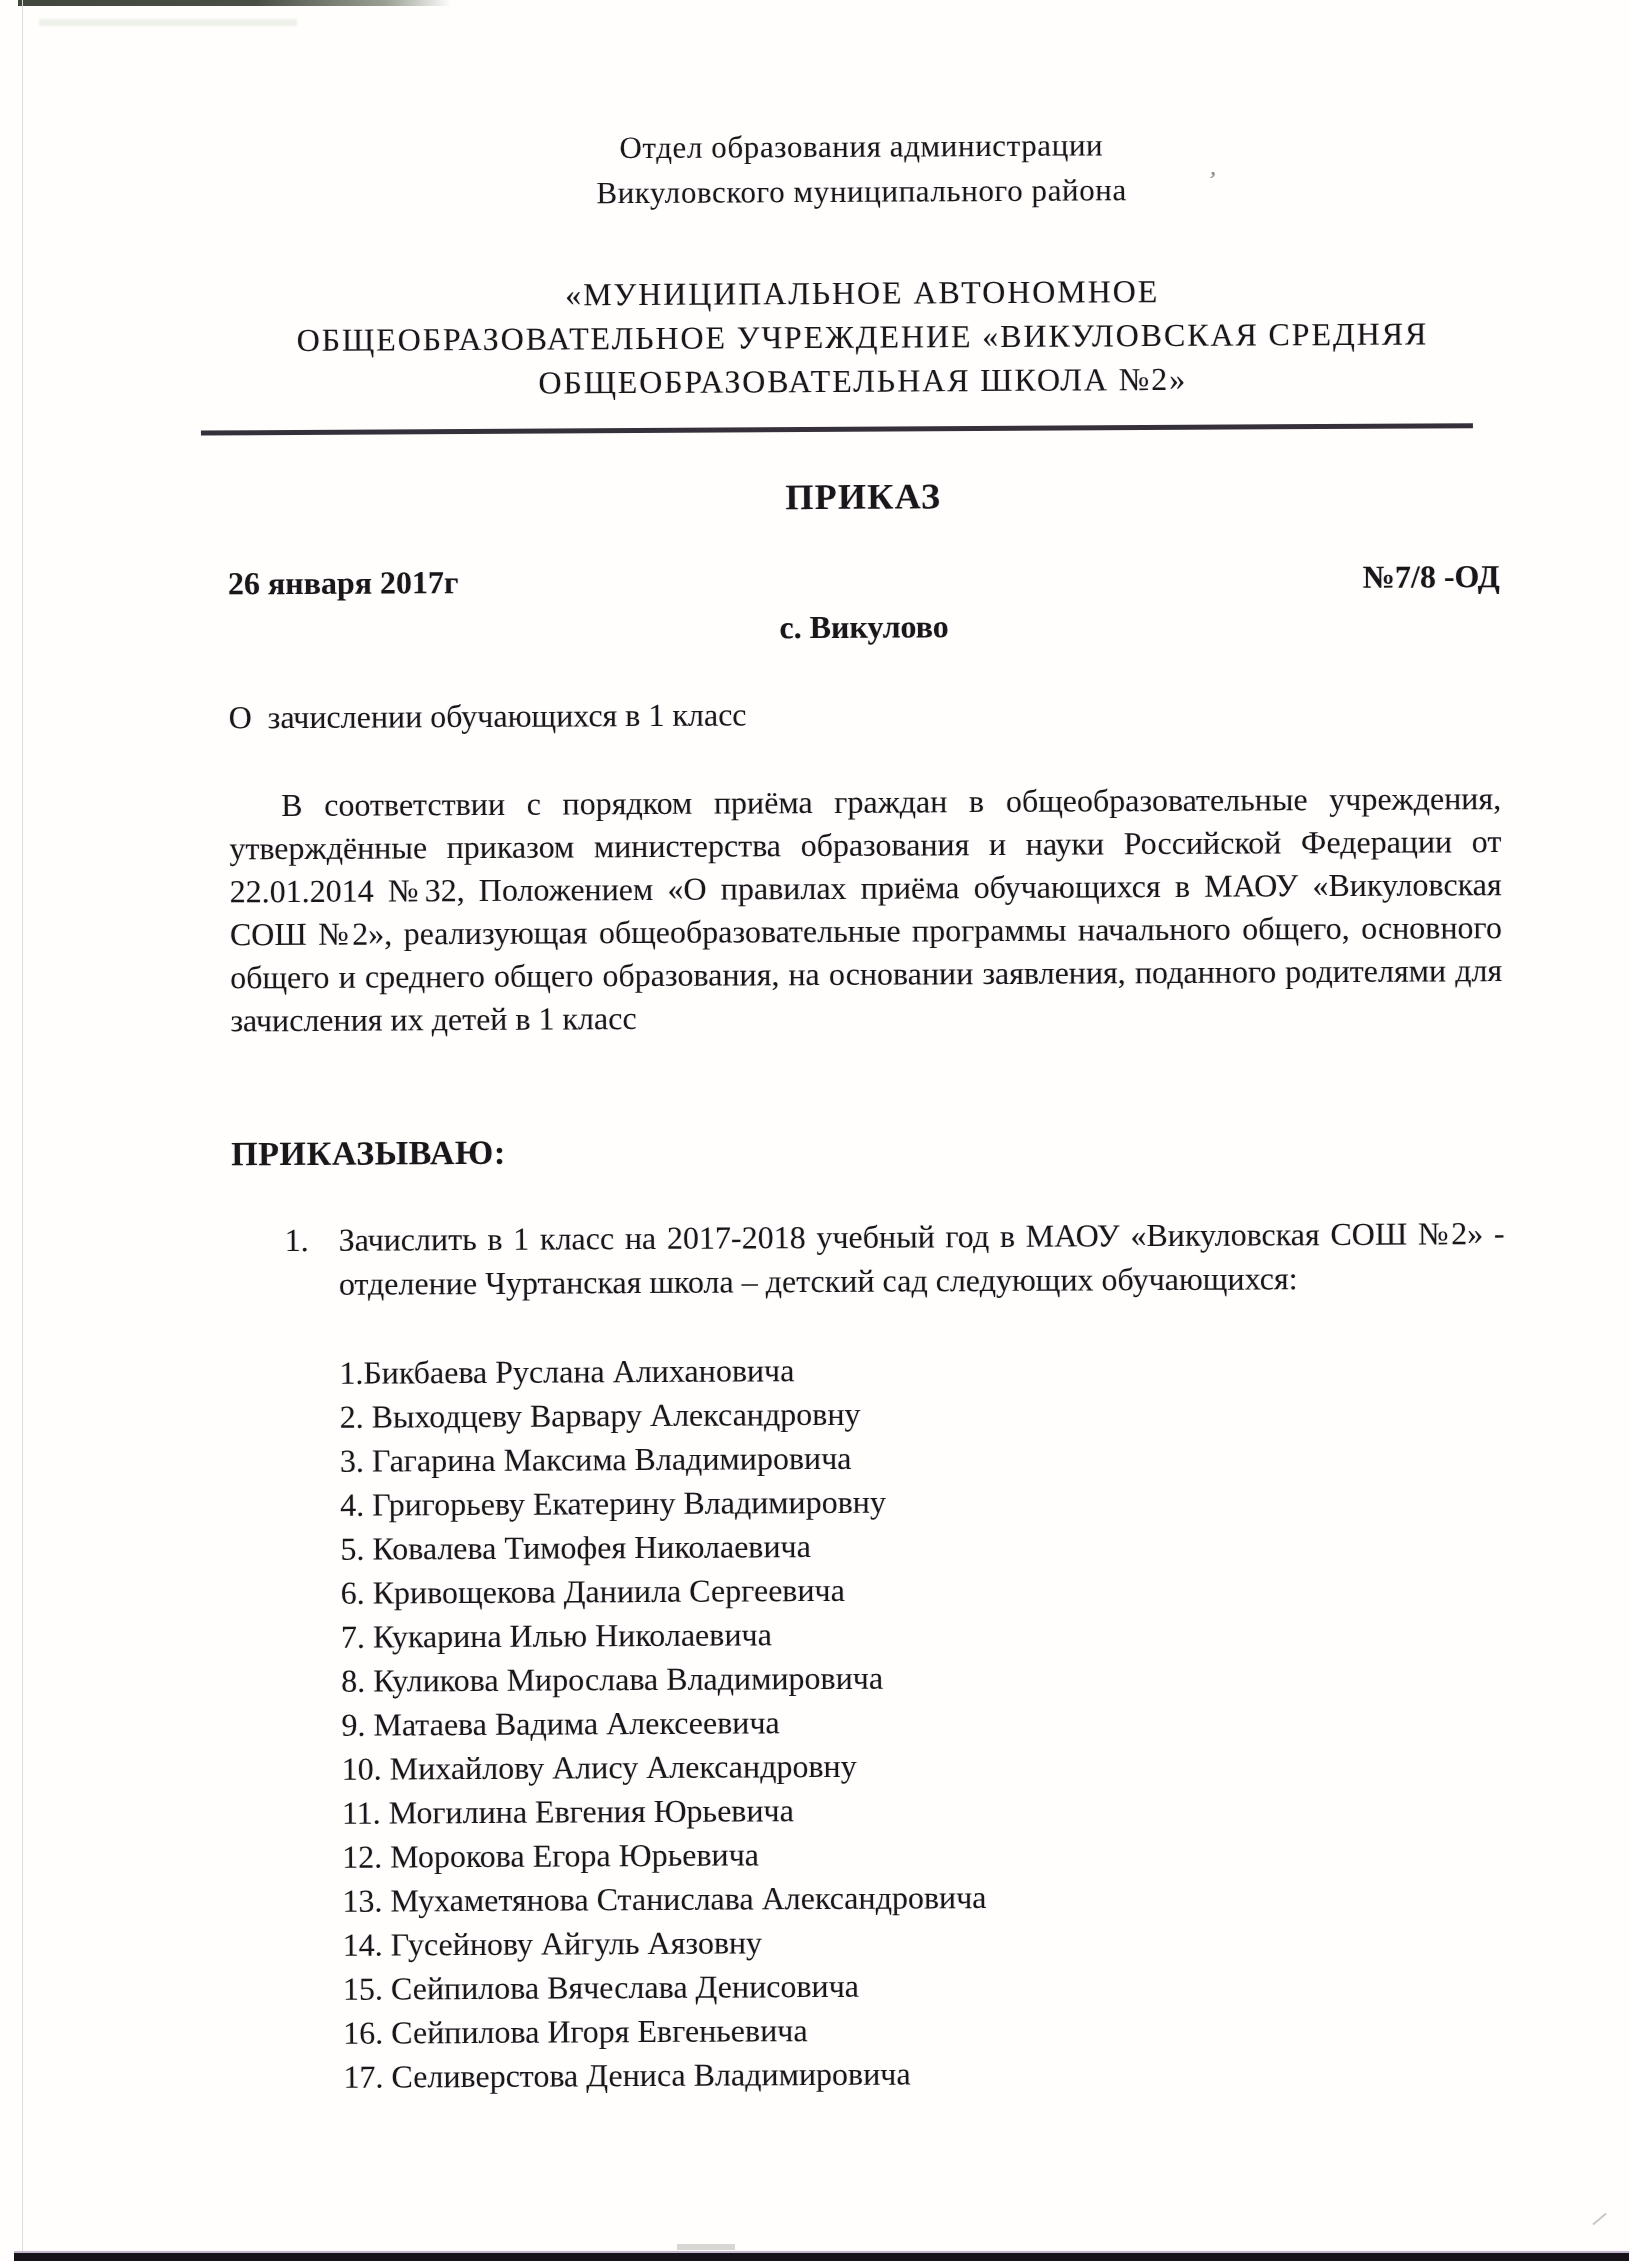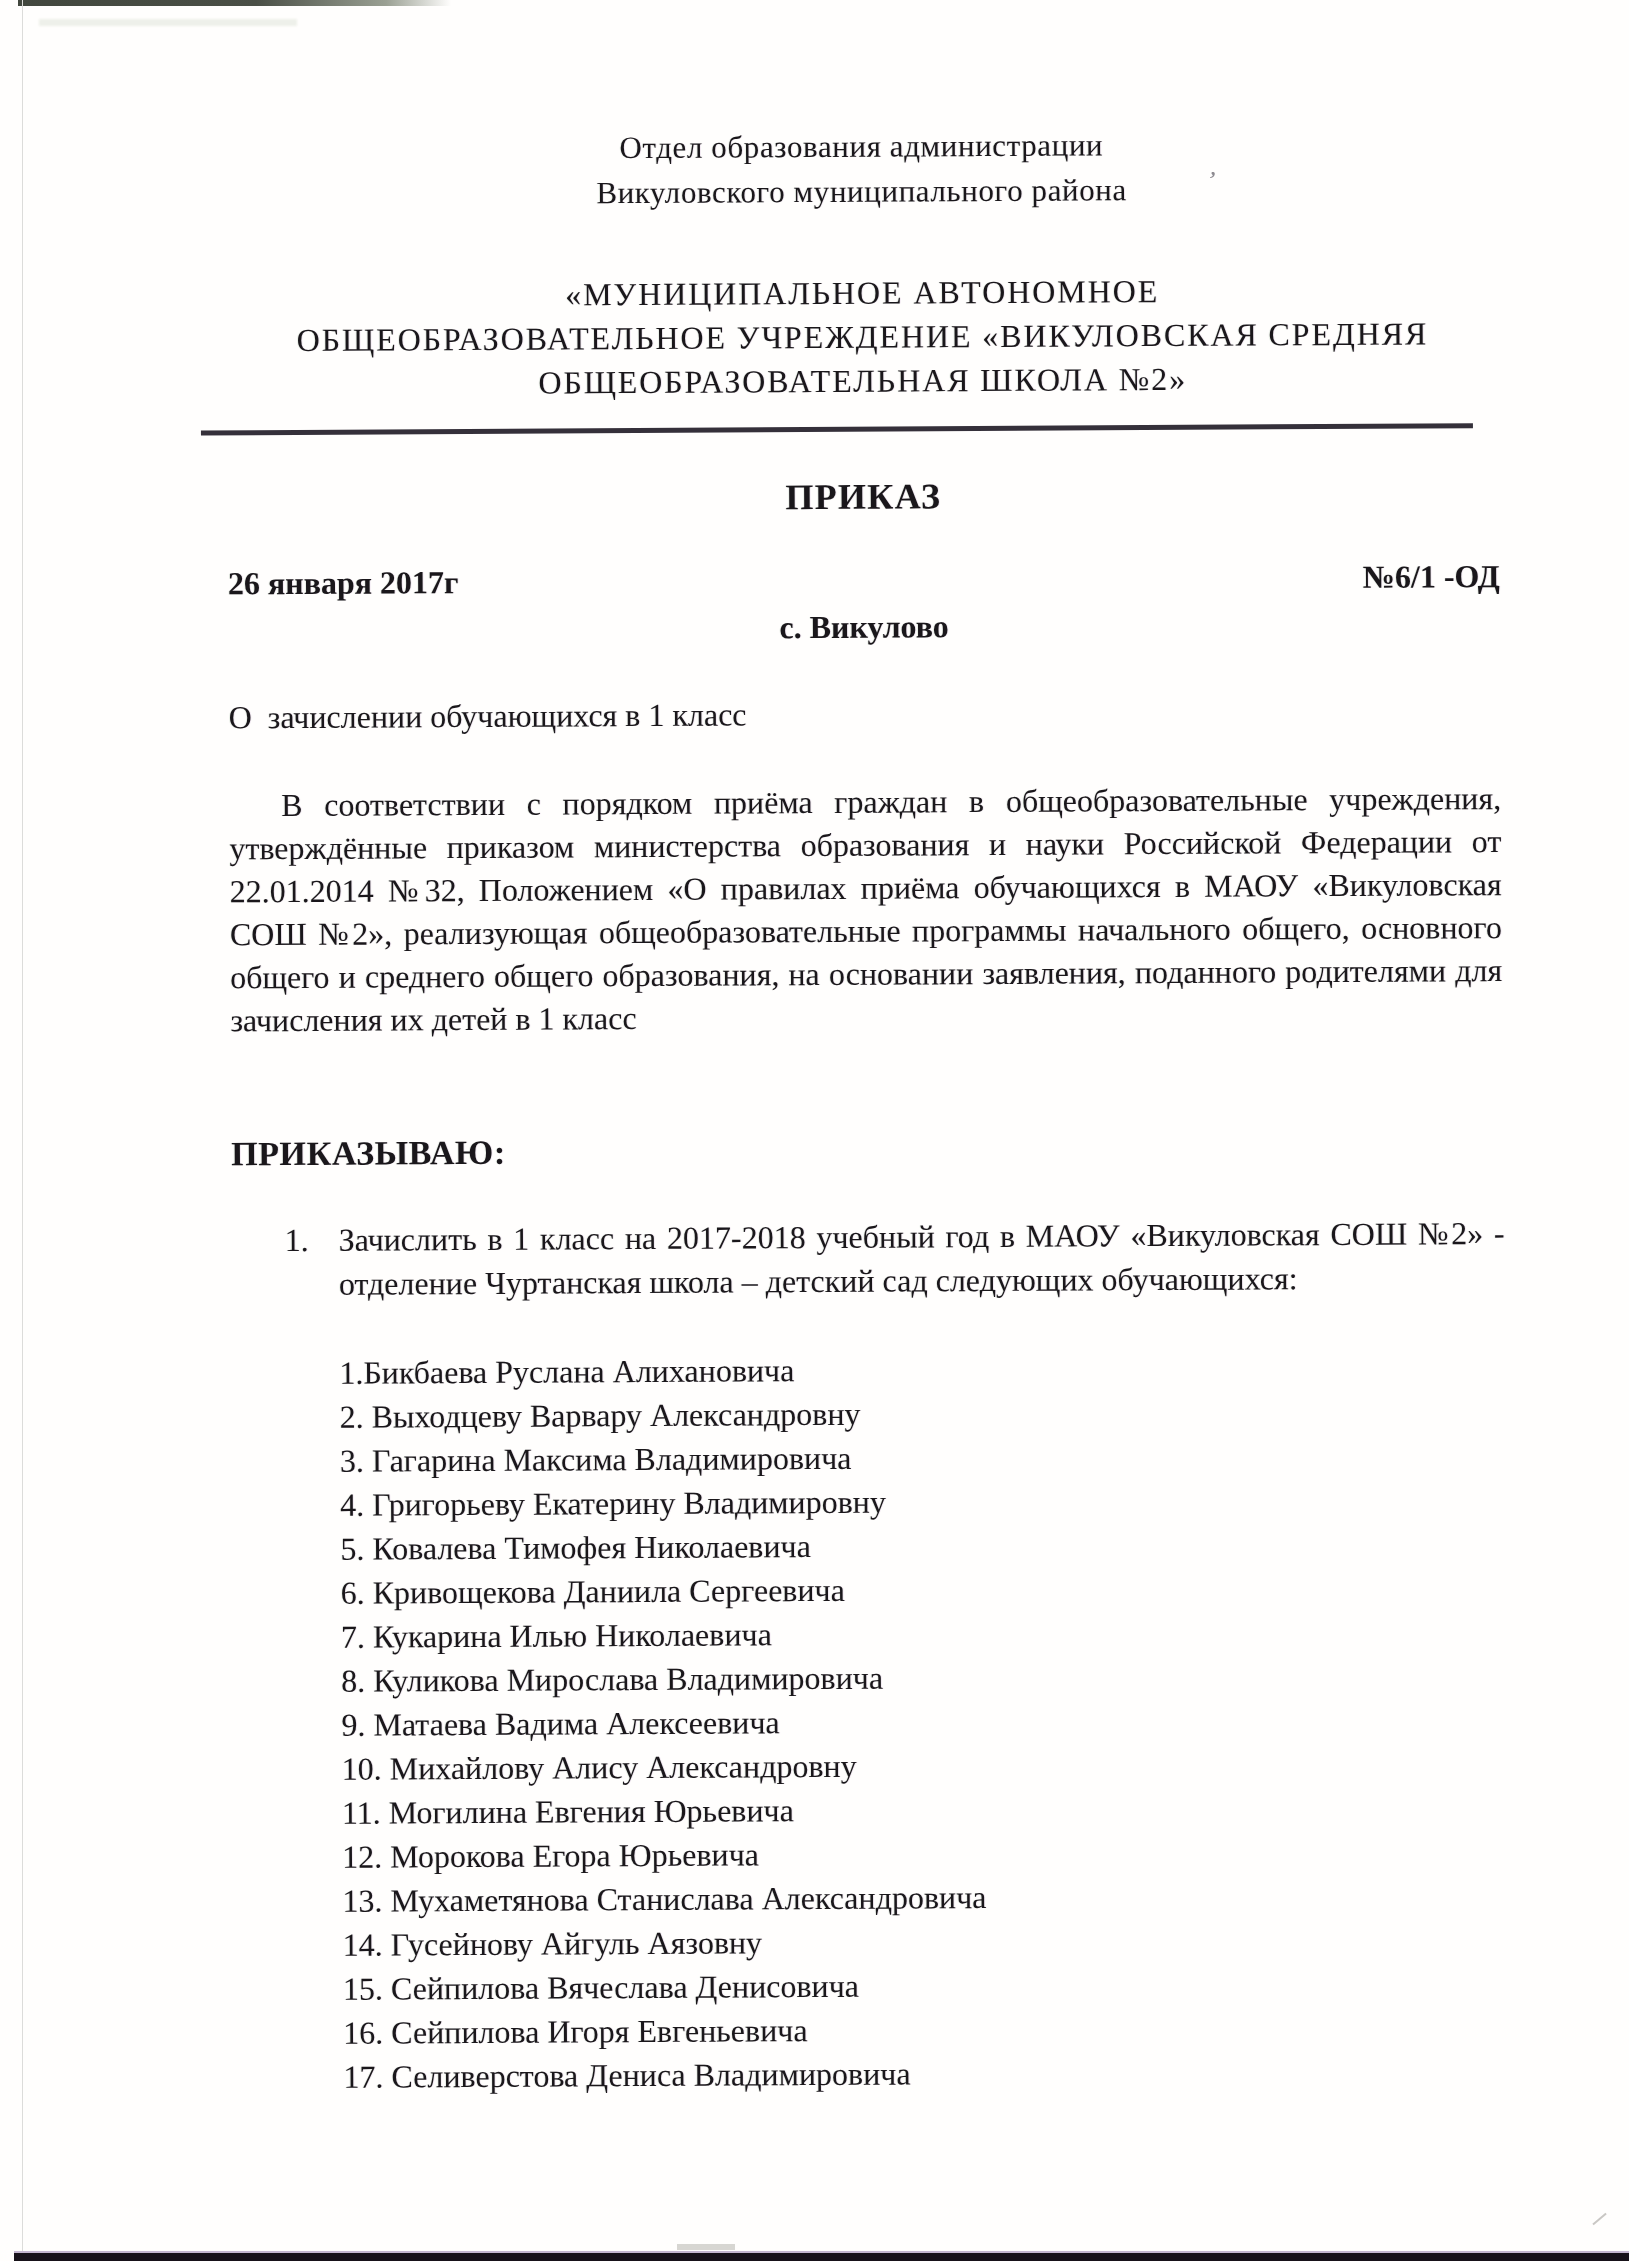--- a/index.html
+++ b/index.html
@@ -157,21 +157,21 @@
       <div>ОБЩЕОБРАЗОВАТЕЛЬНОЕ УЧРЕЖДЕНИЕ «ВИКУЛОВСКАЯ СРЕДНЯЯ</div>
       <div>ОБЩЕОБРАЗОВАТЕЛЬНАЯ ШКОЛА №2»</div>
     </div>
 
     <div class="abs rule"></div>
 
     <div class="abs doc-title t">ПРИКАЗ</div>
 
     <div class="abs date-row">
       <span class="t">26 января 2017г</span>
-      <span class="t">№6/1 -ОД</span>
+      <span class="t">№7/8 -ОД</span>
     </div>
 
     <div class="abs place t">с. Викулово</div>
 
     <div class="abs subject t">О  зачислении обучающихся в 1 класс</div>
 
     <div class="abs preamble t">В соответствии с порядком приёма граждан в общеобразовательные учреждения, утверждённые приказом министерства образования и науки Российской Федерации от 22.01.2014 №32, Положением «О правилах приёма обучающихся в МАОУ «Викуловская СОШ №2», реализующая общеобразовательные программы начального общего, основного общего и среднего общего образования, на основании заявления, поданного родителями для зачисления их детей в 1 класс</div>
 
     <div class="abs order-word t">ПРИКАЗЫВАЮ:</div>
 

